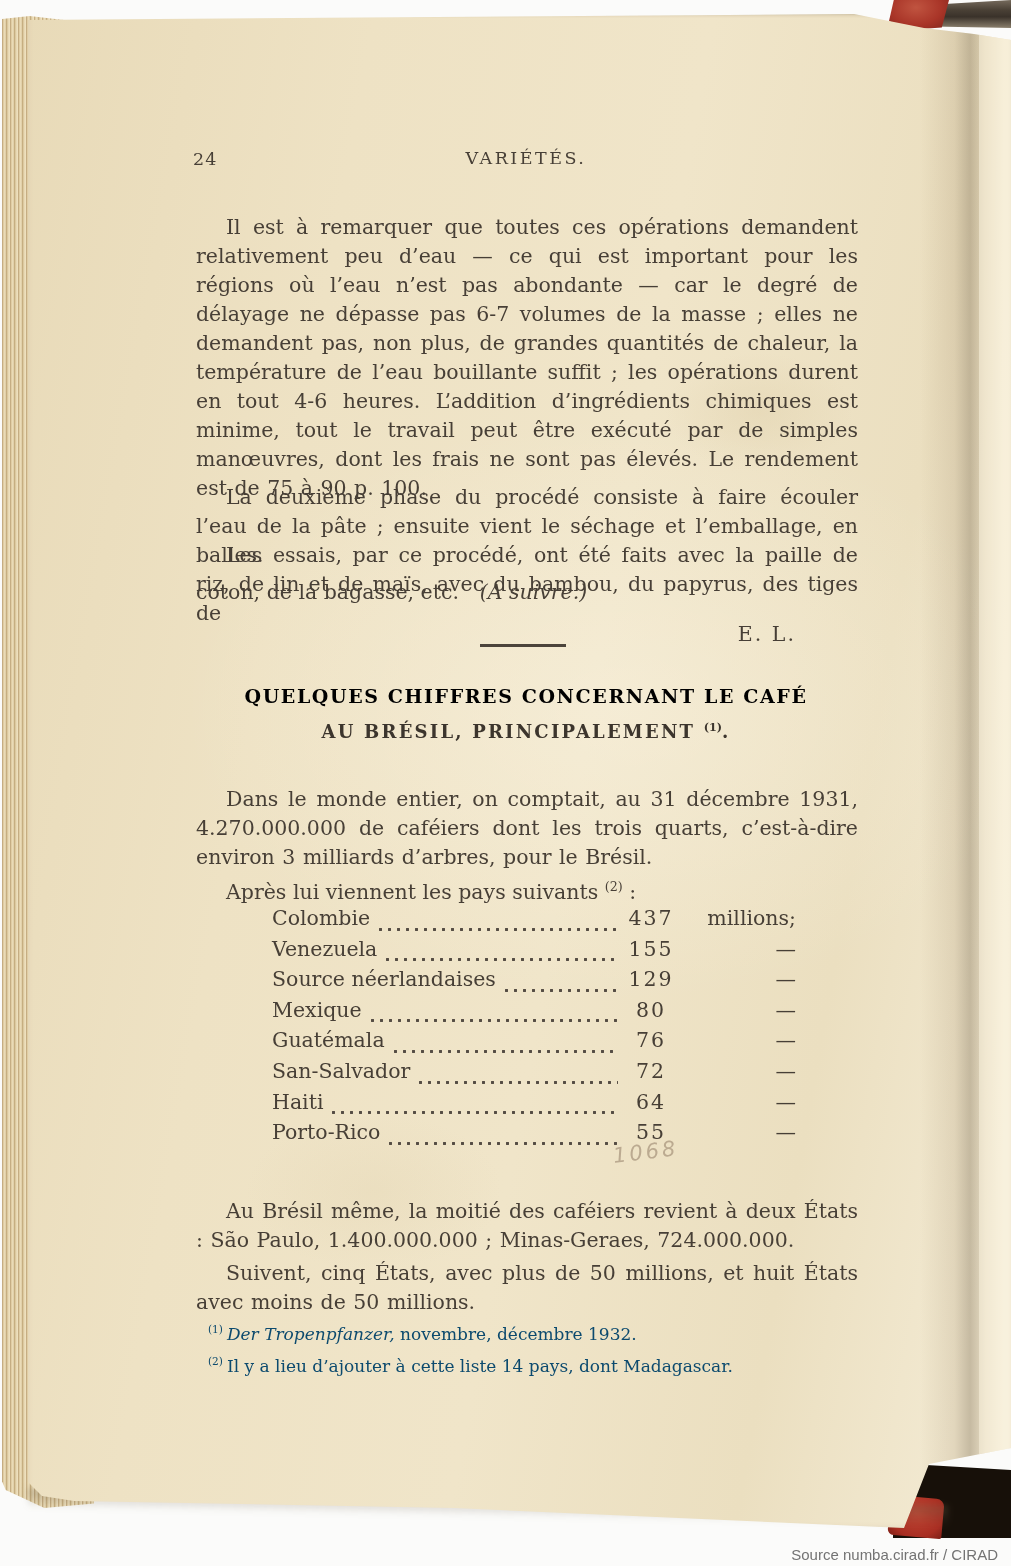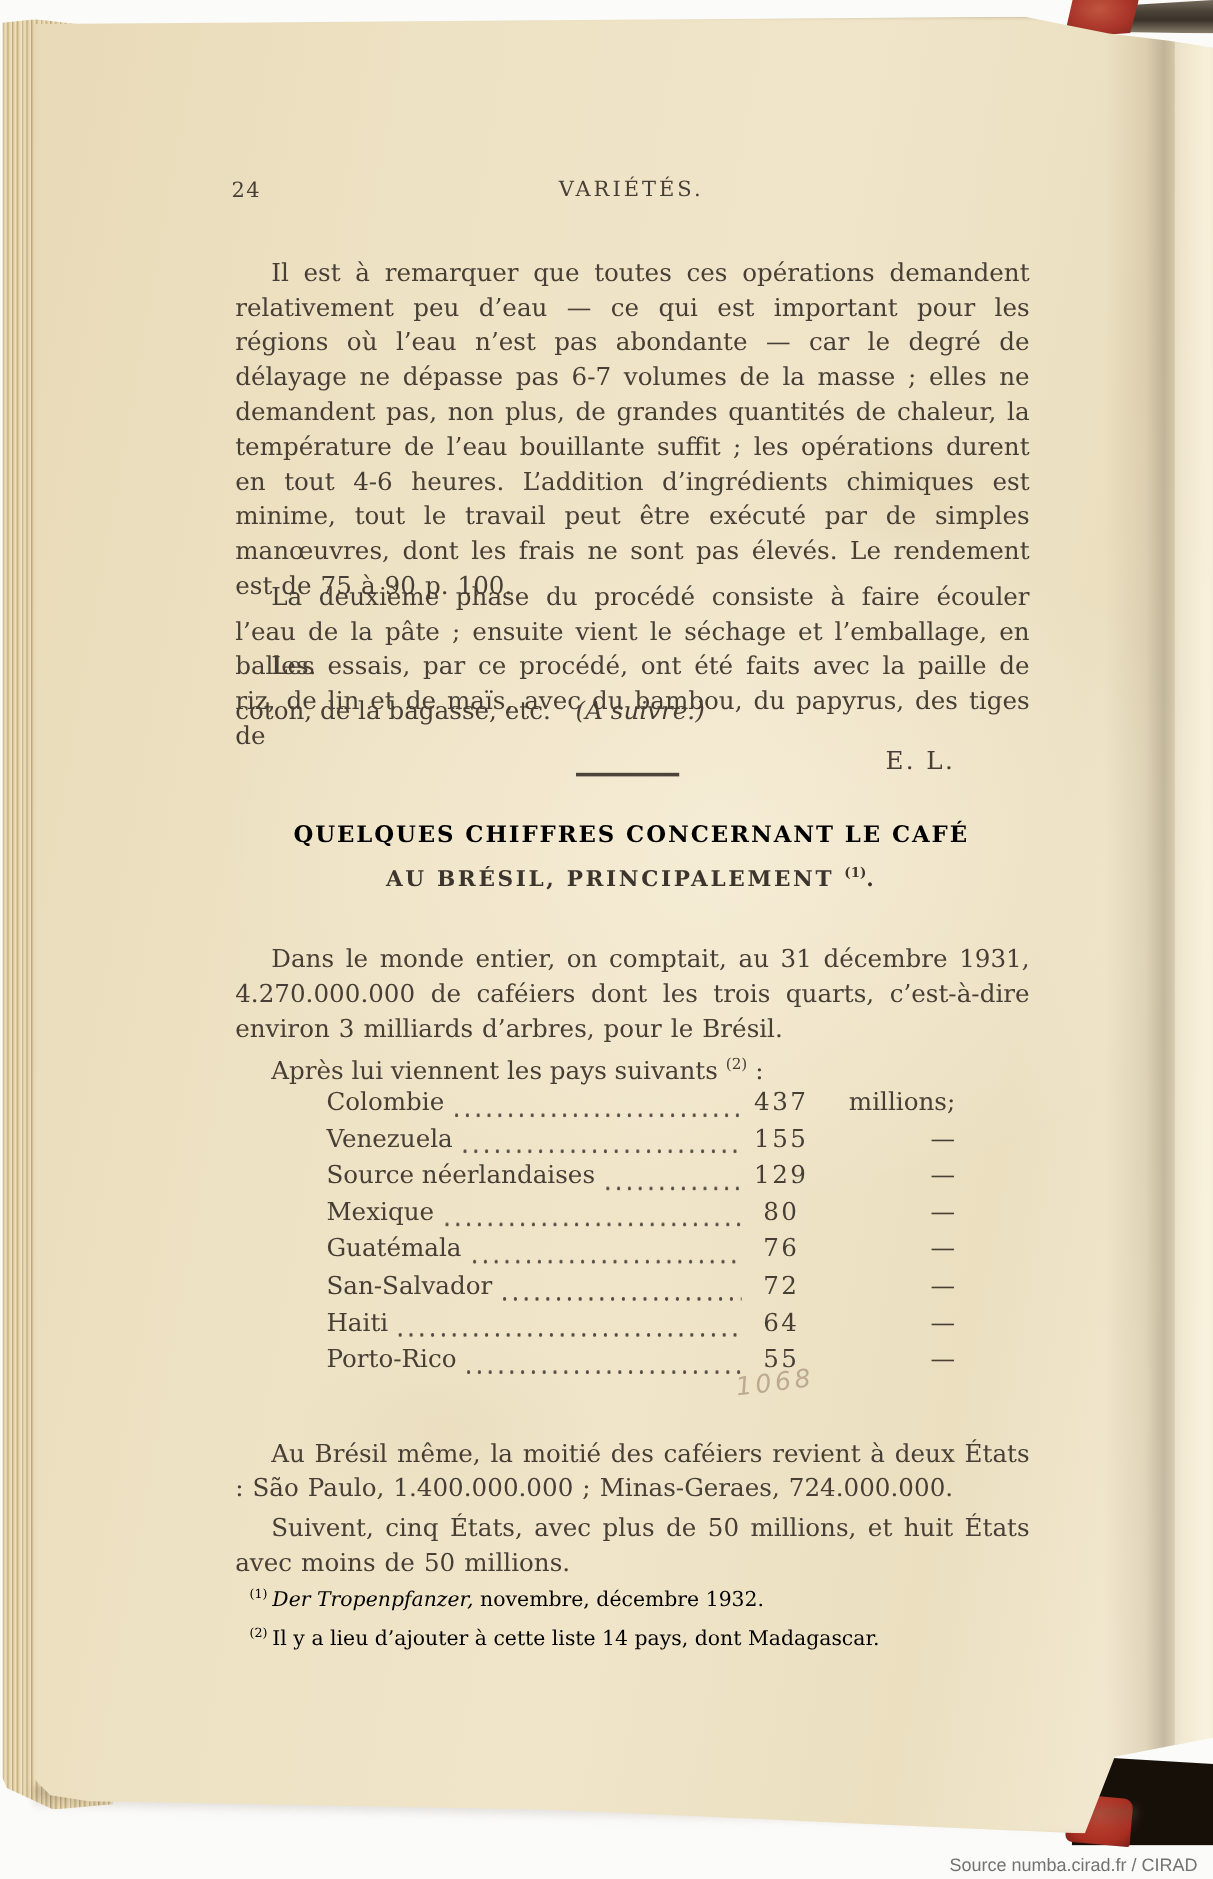--- a/index.html
+++ b/index.html
@@ -93,21 +93,21 @@
     background-image:radial-gradient(circle,#554d44 1.4px,rgba(0,0,0,0) 1.6px);
     background-size:9px 5px;background-repeat:repeat-x;background-position:0 1px;}
   .country-row .val{width:50px;text-align:center;letter-spacing:2px;}
   .country-row .unit{width:112px;text-align:right;margin-left:8px;}
   .pencil{position:absolute;left:613px;top:1140px;font-size:21px;color:#b3a188;
     transform:rotate(-7deg);letter-spacing:3px;font-style:italic;opacity:.85;
     font-family:"DejaVu Sans",sans-serif;}
   .pbresil{top:1176px;}
   .psuivent{top:1238px;}
   .footnotes{position:absolute;left:208px;top:1316px;width:650px;
-    font-size:17px;line-height:27.5px;color:#000000;}
+    font-size:17px;line-height:27.5px;color:#0c4a6e;}
   .footnotes .fn{margin:0;}
   .fn .ital{font-style:italic;}
   .fn sup{margin-right:4px;}
 
   .source-bar{position:absolute;right:13px;bottom:3px;
     font-family:"Liberation Sans",sans-serif;font-size:15px;color:#737373;}
 </style>
 </head>
 <body>
 

